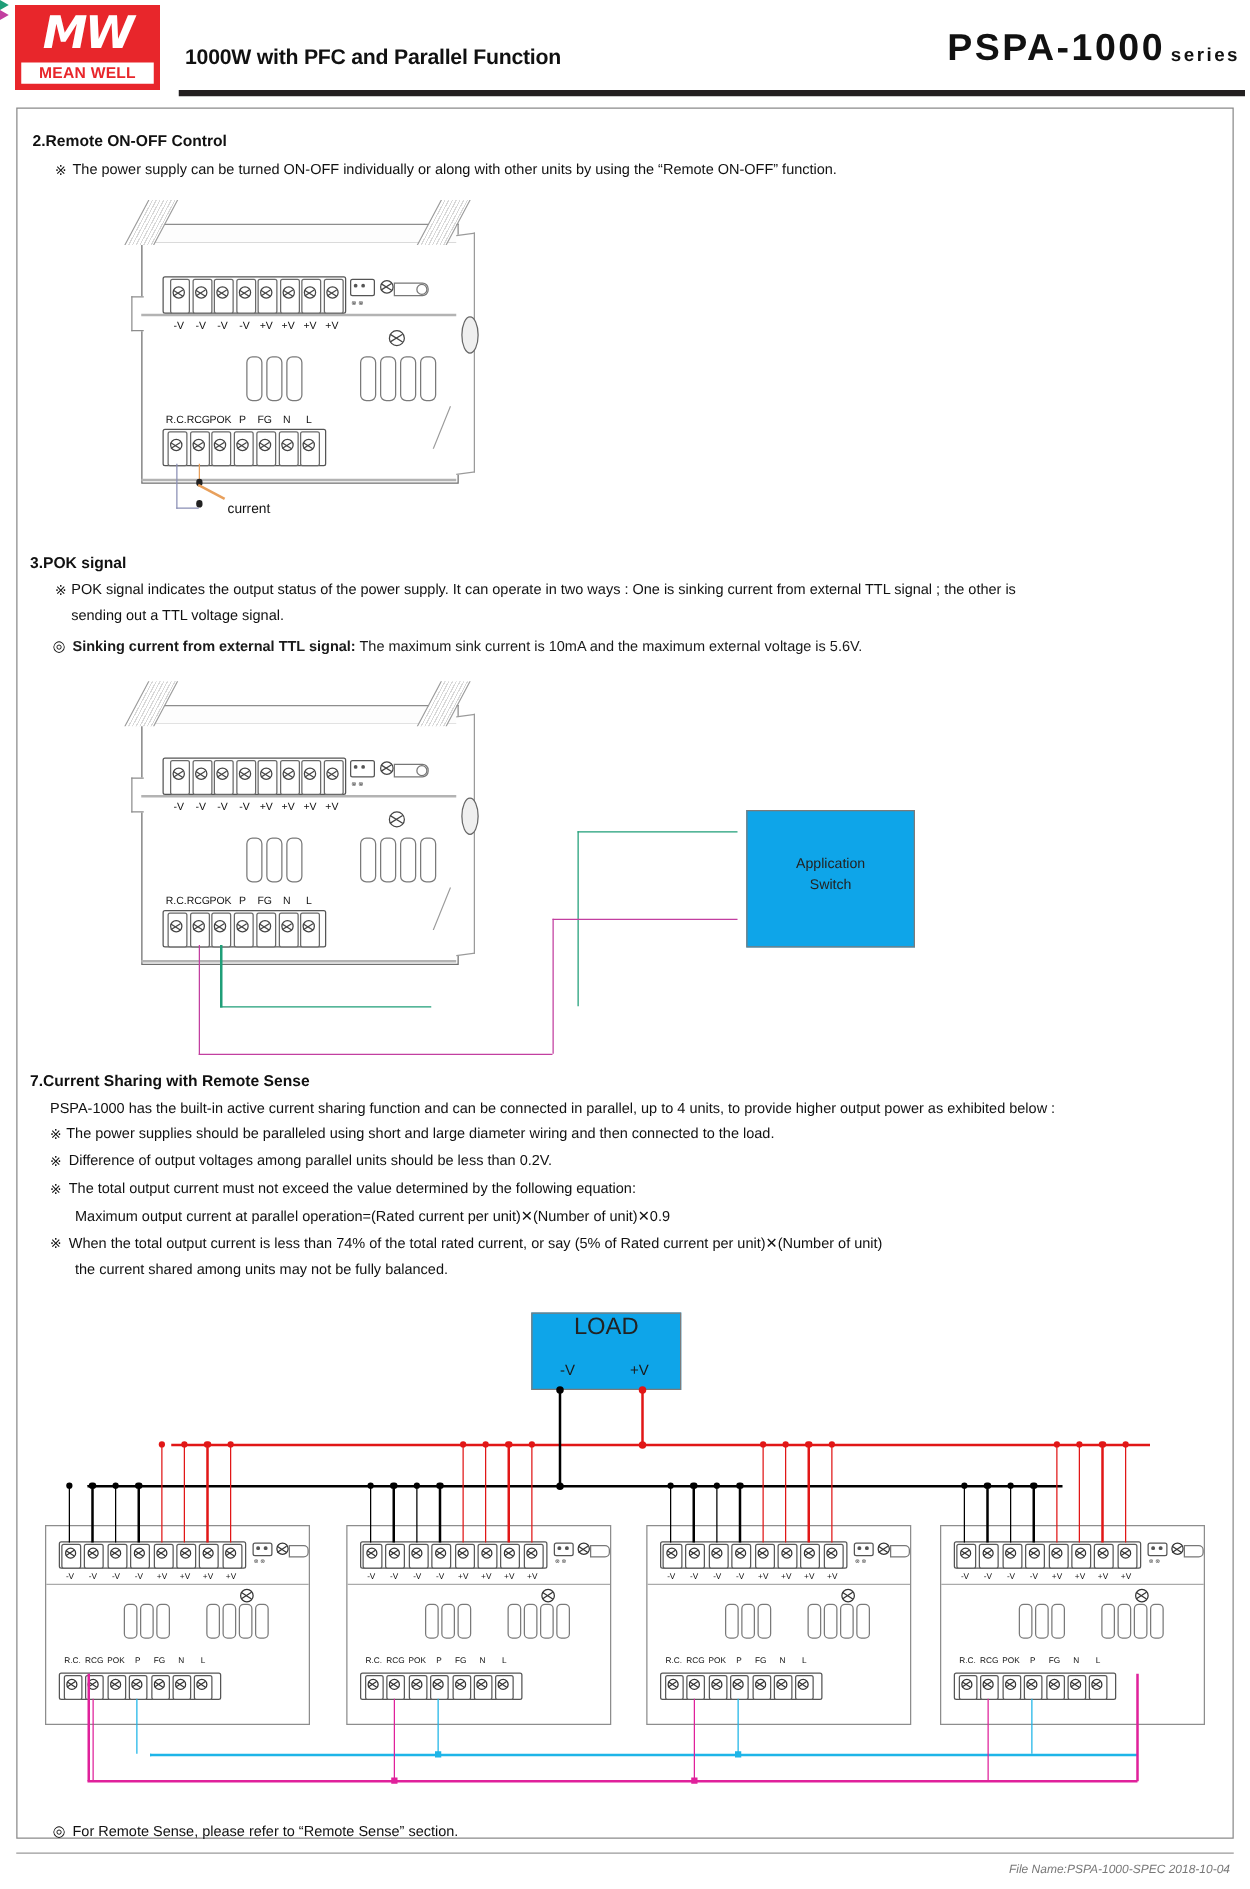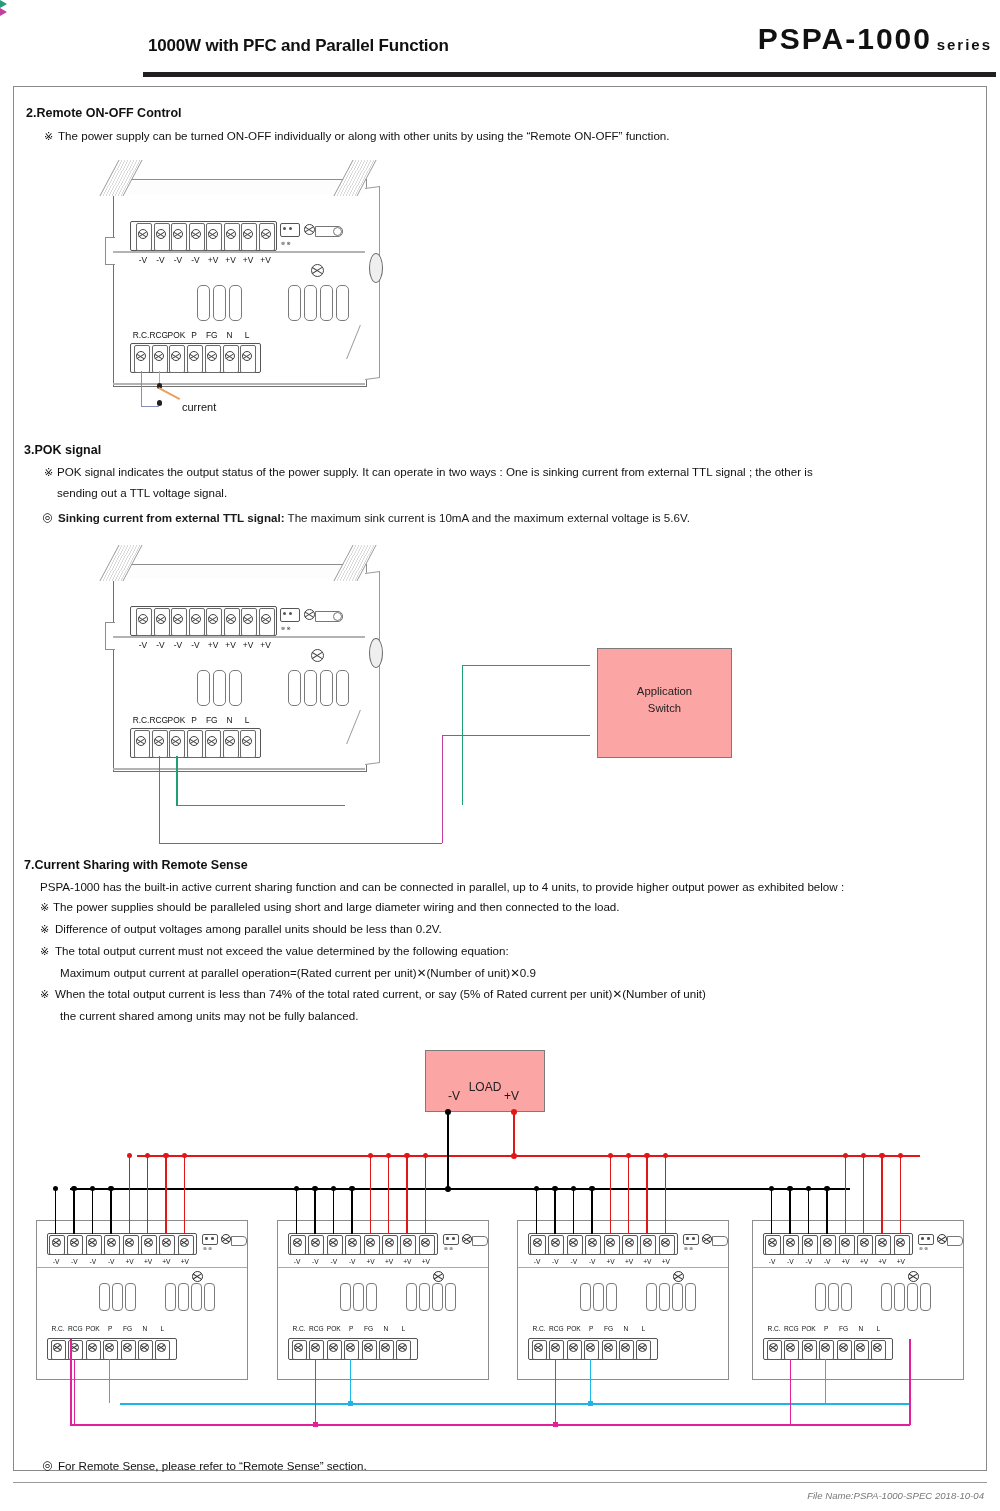--- a/index.html
+++ b/index.html
@@ -65,32 +65,38 @@
   .mpsu .mlbl{position:absolute;font-size:6.6px;color:#111;text-align:center;white-space:nowrap;}
   .mpsu .mslot{position:absolute;border:1px solid #7a7a7a;border-radius:4px;}
   .mpsu .mplug{position:absolute;border:1px solid #555;background:#fff;box-sizing:border-box;}
 
   
   .w{position:absolute;}
   .dot{position:absolute;border-radius:50%;}
   .sq{position:absolute;}
 
   
-  .vbox{position:absolute;border:1px solid #7b7b7b;background:#fca5a5;box-sizing:border-box;}
+  .vbox{position:absolute;border:1px solid #7b7b7b;background:#0ea5e9;box-sizing:border-box;}
   .vbox .t{position:absolute;width:100%;text-align:center;font-size:11.3px;color:#222;}
 
   
   #footline{position:absolute;left:13px;top:1482px;width:974px;height:1px;background:#9a9a9a;}
   #footer{position:absolute;right:16px;top:1490px;font-size:9.6px;color:#777;
       font-style:italic;white-space:nowrap;}
 </style>
 </head>
 <body>
 
 <div id="header">
+  <div id="logo">
+    <div class="mw">MW</div>
+    <div class="band">
+      <span>MEAN WELL</span>
+    </div>
+  </div>
   <div id="subtitle">1000W with PFC and Parallel Function</div>
   <div id="model">PSPA-1000</div>
   <div id="series">series</div>
   <div id="hrule"></div>
 </div>
 
 <div id="frame"></div>
 
 <div class="h2" style="left:26px;top:106px;">2.Remote ON-OFF Control</div>
 <div class="tx mark" style="left:44px;top:130px;">※</div>
@@ -299,21 +305,21 @@
 <div class="tx mark" style="left:40px;top:945px;">※</div>
 <div class="tx" style="left:55px;top:944px;">The total output current must not exceed the value determined  by the following equation:</div>
 
 <div class="tx" style="left:60px;top:966px;">Maximum output current at parallel operation=(Rated current per unit)✕(Number of unit)✕0.9</div>
 
 <div class="tx mark" style="left:40px;top:988px;">※</div>
 <div class="tx" style="left:55px;top:987px;">When the total output current is less than 74% of the total rated current, or say (5% of Rated current per unit)✕(Number of unit)</div>
 <div class="tx" style="left:60px;top:1009px;">the current shared among units may not be fully balanced.</div>
 
 <div class="vbox" id="loadbox" style="left:425px;top:1050px;width:120px;height:62px;">
-  <div class="t" style="top:29px;font-size:12px;">LOAD</div>
+  <div class="t" style="top:0;font-size:19px;">LOAD</div>
   <div style="position:absolute;left:22px;top:38px;font-size:12px;">-V</div>
   <div style="position:absolute;left:78px;top:38px;font-size:12px;">+V</div>
 </div>
 
 <div id="parallel">
     <div class="mpsu" style="left:36px;top:1220px;width:212px;height:160px;">
       <div class="mblk" style="left:10px;top:12px;width:150px;height:22px;border-radius:2px;"></div>
       <div style="position:absolute;left:12px;top:14px;width:14px;height:18px;border:1px solid #5a5a5a;border-radius:2px;background:#fff;"></div>
       <div class="mscr" style="left:14.5px;top:17px;width:9px;height:9px;"></div>
       <div class="mlbl" style="left:8px;top:37px;width:22px;">-V</div>

